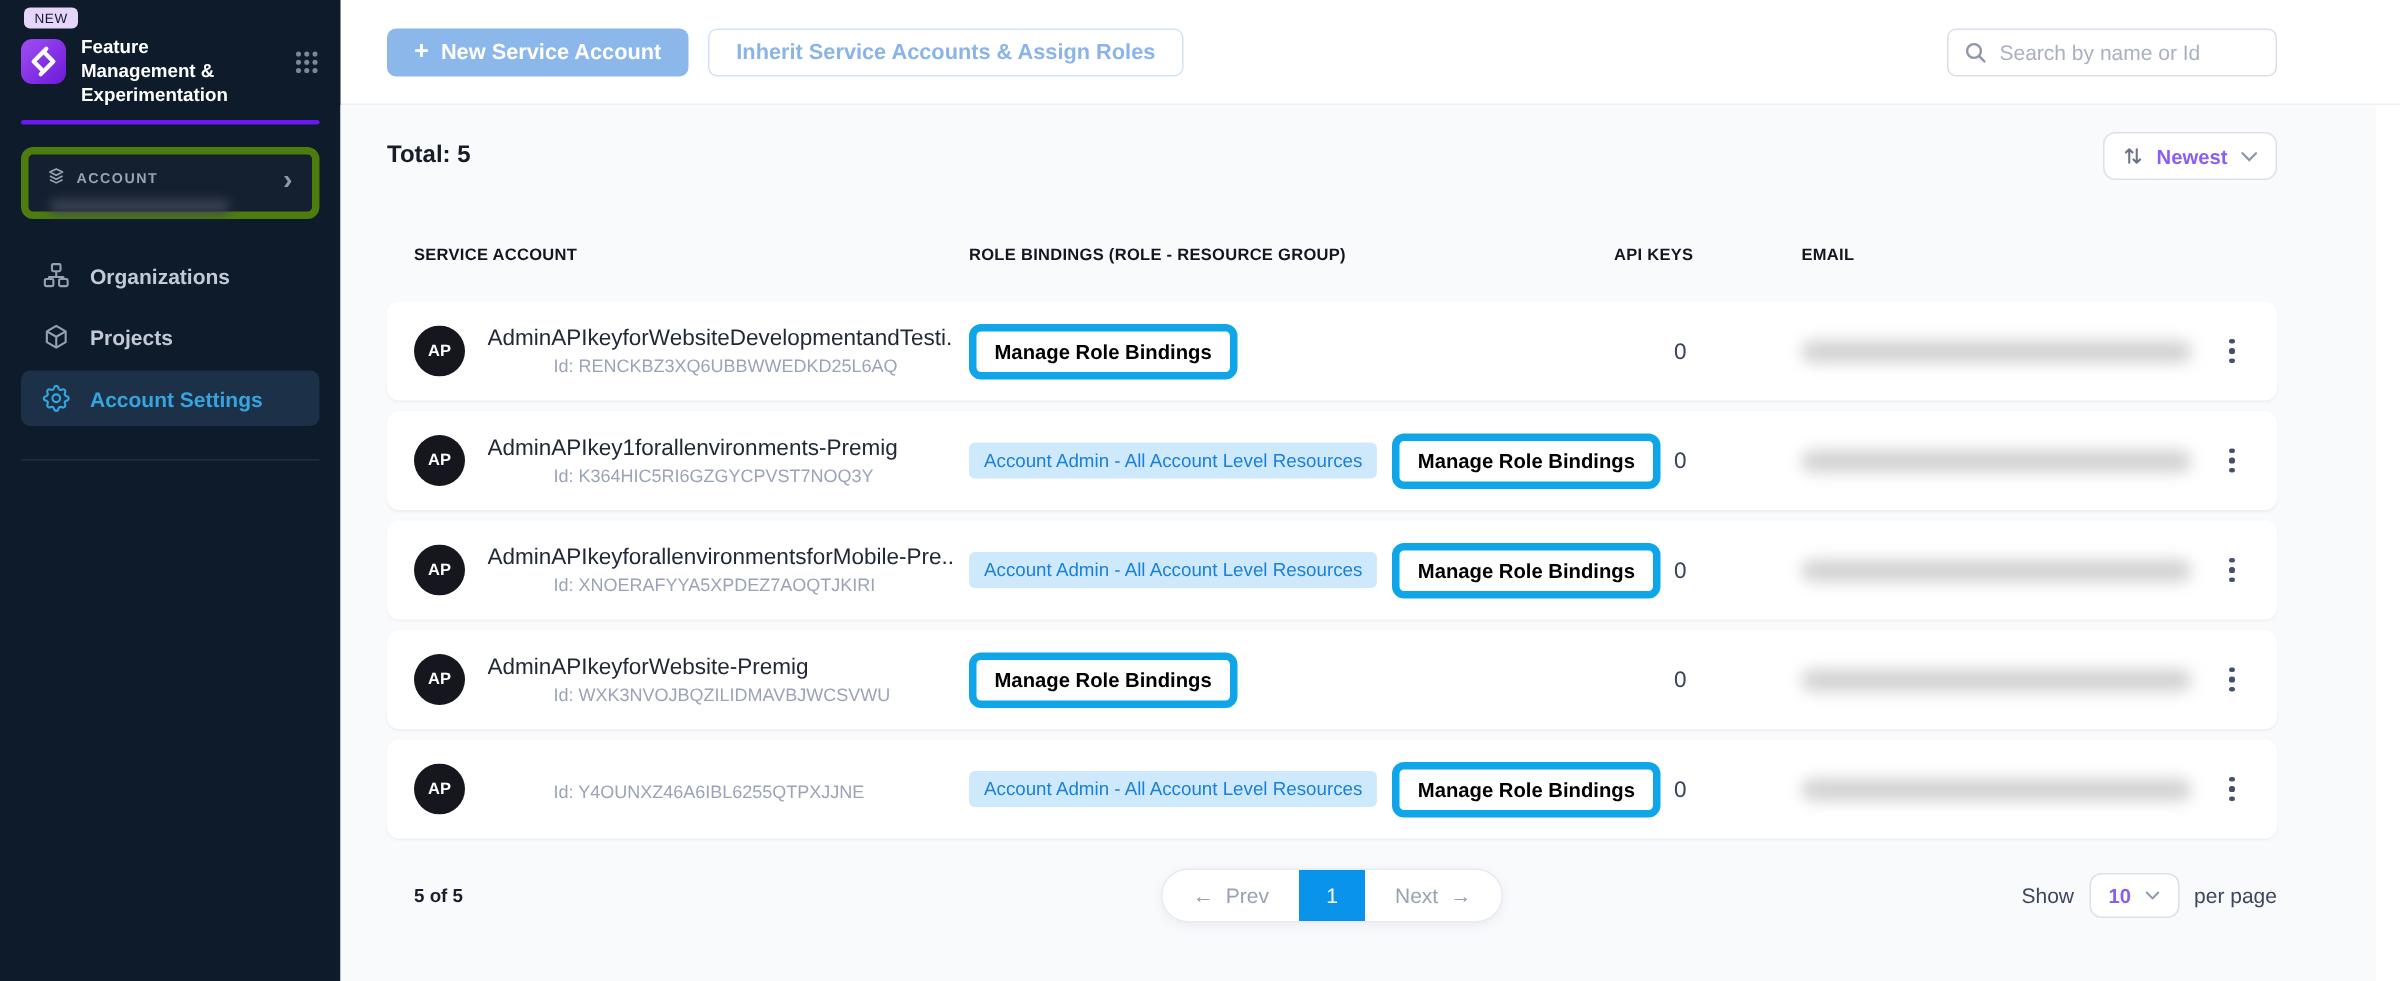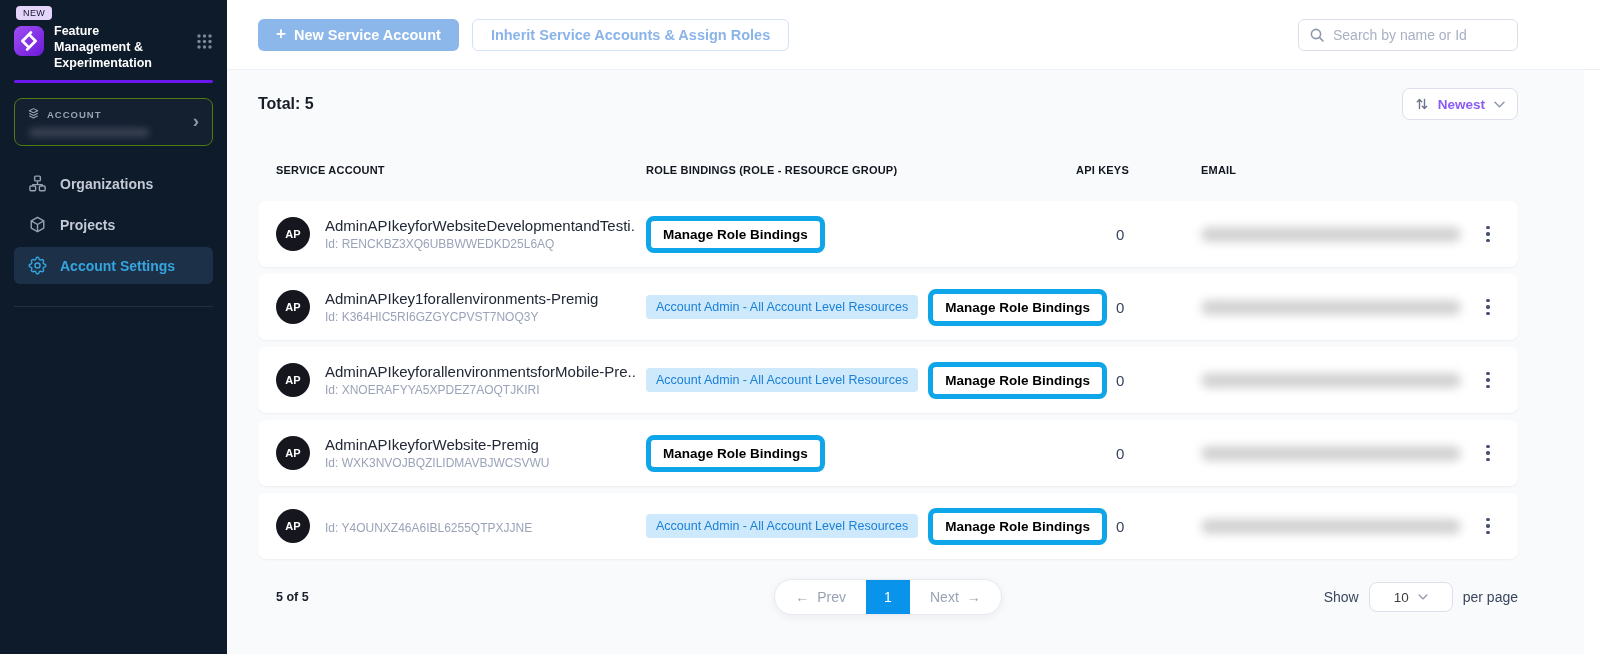--- a/index.html
+++ b/index.html
@@ -11,21 +11,21 @@
   .sidebar { width:227px; flex-shrink:0; background:#0d1b2b; position:relative; }
   .sb-header { padding:2px 14px 0 14px; }
   .new-badge { display:inline-block; background:#e5d5fb; color:#141828; font-size:9px; font-weight:normal;
                letter-spacing:.4px; padding:2px 7px; border-radius:4px; margin-left:2px; }
   .sb-brand { display:flex; align-items:flex-start; gap:10px; margin-top:3px; }
   .logo-wrap { width:30px; height:30px; flex-shrink:0; margin-top:3px; }
   .brand-title { font-size:12.5px; font-weight:bold; color:#ffffff; line-height:1.28; width:120px; }
   .grid-icon { margin-left:auto; margin-top:10px; cursor:pointer; }
   .purple-line { height:3px; background:#6a18ef; margin:9px 0 0 0; border-radius:2px; }
 
-  .account-card { background:#141f30; border:1px solid #4d7c0f; border-radius:8px; margin:15px 14px 0 14px;
+  .account-card { background:#141f30; border:5px solid #4d7c0f; border-radius:8px; margin:15px 14px 0 14px;
                   height:48px; padding:8px 12px; position:relative; cursor:pointer; }
   .account-row1 { display:flex; align-items:center; gap:7px; font-size:9.5px; font-weight:bold;
                   letter-spacing:1px; color:#98a2b3; }
   .account-blur { margin-top:6px; margin-left:2px; width:120px; height:9px; background:#3a4254;
                   border-radius:4px; filter:blur(3.5px); }
   .account-chevron { position:absolute; right:13px; top:50%; transform:translateY(-56%);
                      color:#8d98ab; font-size:19px; font-weight:bold; }
 
   .nav { margin-top:17px; }
   .nav-item { height:41px; display:flex; align-items:center; gap:13px; padding:0 14px 0 28px;
@@ -67,21 +67,21 @@
            padding:0 16px 0 18px; margin-top:44px; font-size:11px; font-weight:bold; color:#12161f;
            letter-spacing:.2px; }
   .rows { margin-top:25px; }
   .row-card { display:grid; grid-template-columns:370px 430px 125px 1fr 40px; align-items:center;
               background:#fff; border-radius:8px; height:66px; padding:0 16px 0 18px;
               margin-bottom:7px; box-shadow:0 1px 2px rgba(16,24,40,.05); }
   .sa-cell { display:flex; align-items:center; gap:15px; overflow:hidden; padding-right:10px; }
   .avatar { width:34px; height:34px; border-radius:50%; background:#16161f; color:#fff; font-size:11px;
             font-weight:bold; display:flex; align-items:center; justify-content:center; flex-shrink:0; }
   .sa-name { font-size:15px; color:#212836; white-space:nowrap; overflow:hidden; }
-  .sa-id { font-size:12px; color:#9aa3b8; margin-top:3px; white-space:nowrap; overflow:hidden; }
+  .sa-id { font-size:12px; color:#9aa3b8; margin-top:3px; white-space:nowrap; overflow:hidden;margin-left:44px; }
   .rb-cell { display:flex; align-items:center; gap:10px; }
   .chip { background:#cfe9fc; color:#1a80d8; font-size:12.5px; padding:5px 10px; border-radius:4px;
           white-space:nowrap; }
   .manage-btn { background:transparent; border:5px solid #0ea5e9; color:#000000; font-family:inherit;
                 font-size:13.5px; font-weight:600; border-radius:8px; padding:6px 12px; cursor:pointer;
                 white-space:nowrap; }
   .api-cell { font-size:15px; color:#39435f; padding-left:40px; }
   .blur-bar { width:260px; height:15px; background:#d2d2d2; border-radius:8px; filter:blur(5px); }
   .kebab { width:28px; height:28px; margin-left:auto; display:flex; flex-direction:column; gap:3px;
            align-items:center; justify-content:center; cursor:pointer; }
@@ -91,23 +91,23 @@
   .count { font-size:12.5px; font-weight:bold; color:#1a1f2b; padding-left:18px; }
   .pager { display:flex; align-items:center; background:#fff; border:1px solid #e7eaf0;
            border-radius:18px; height:36px; overflow:hidden; box-shadow:0 2px 8px rgba(16,24,40,.06); }
   .pager-btn { color:#99a2b4; font-size:14px; padding:0 20px; height:36px; display:flex;
                align-items:center; gap:8px; cursor:pointer; background:none; border:none;
                font-family:inherit; }
   .pager-page { width:44px; height:36px; background:#0a93ea; color:#fff; display:flex;
                 align-items:center; justify-content:center; font-size:14px; cursor:pointer; }
   .show-wrap { display:flex; align-items:center; justify-content:flex-end; gap:10px; font-size:14px;
                color:#3c465c; }
-  .size-select { border:1px solid #dbe0ea; border-radius:8px; height:30px; padding:0 24px; background:#fff;
-                 display:flex; gap:9px; align-items:center; font-size:13.5px; font-weight:normal;
-                 color:#404040; cursor:pointer; }
+  .size-select { border:1px solid #dbe0ea; border-radius:8px; height:30px; padding:0 12px; background:#fff;
+                 display:flex; gap:9px; align-items:center; font-size:13.5px; font-weight:bold;
+                 color:#8b5cf6; cursor:pointer; }
 </style>
 </head>
 <body>
 
 <div class="page">
 
   <aside class="sidebar">
     <div class="sb-header">
       <span class="new-badge">NEW</span>
       <div class="sb-brand">

